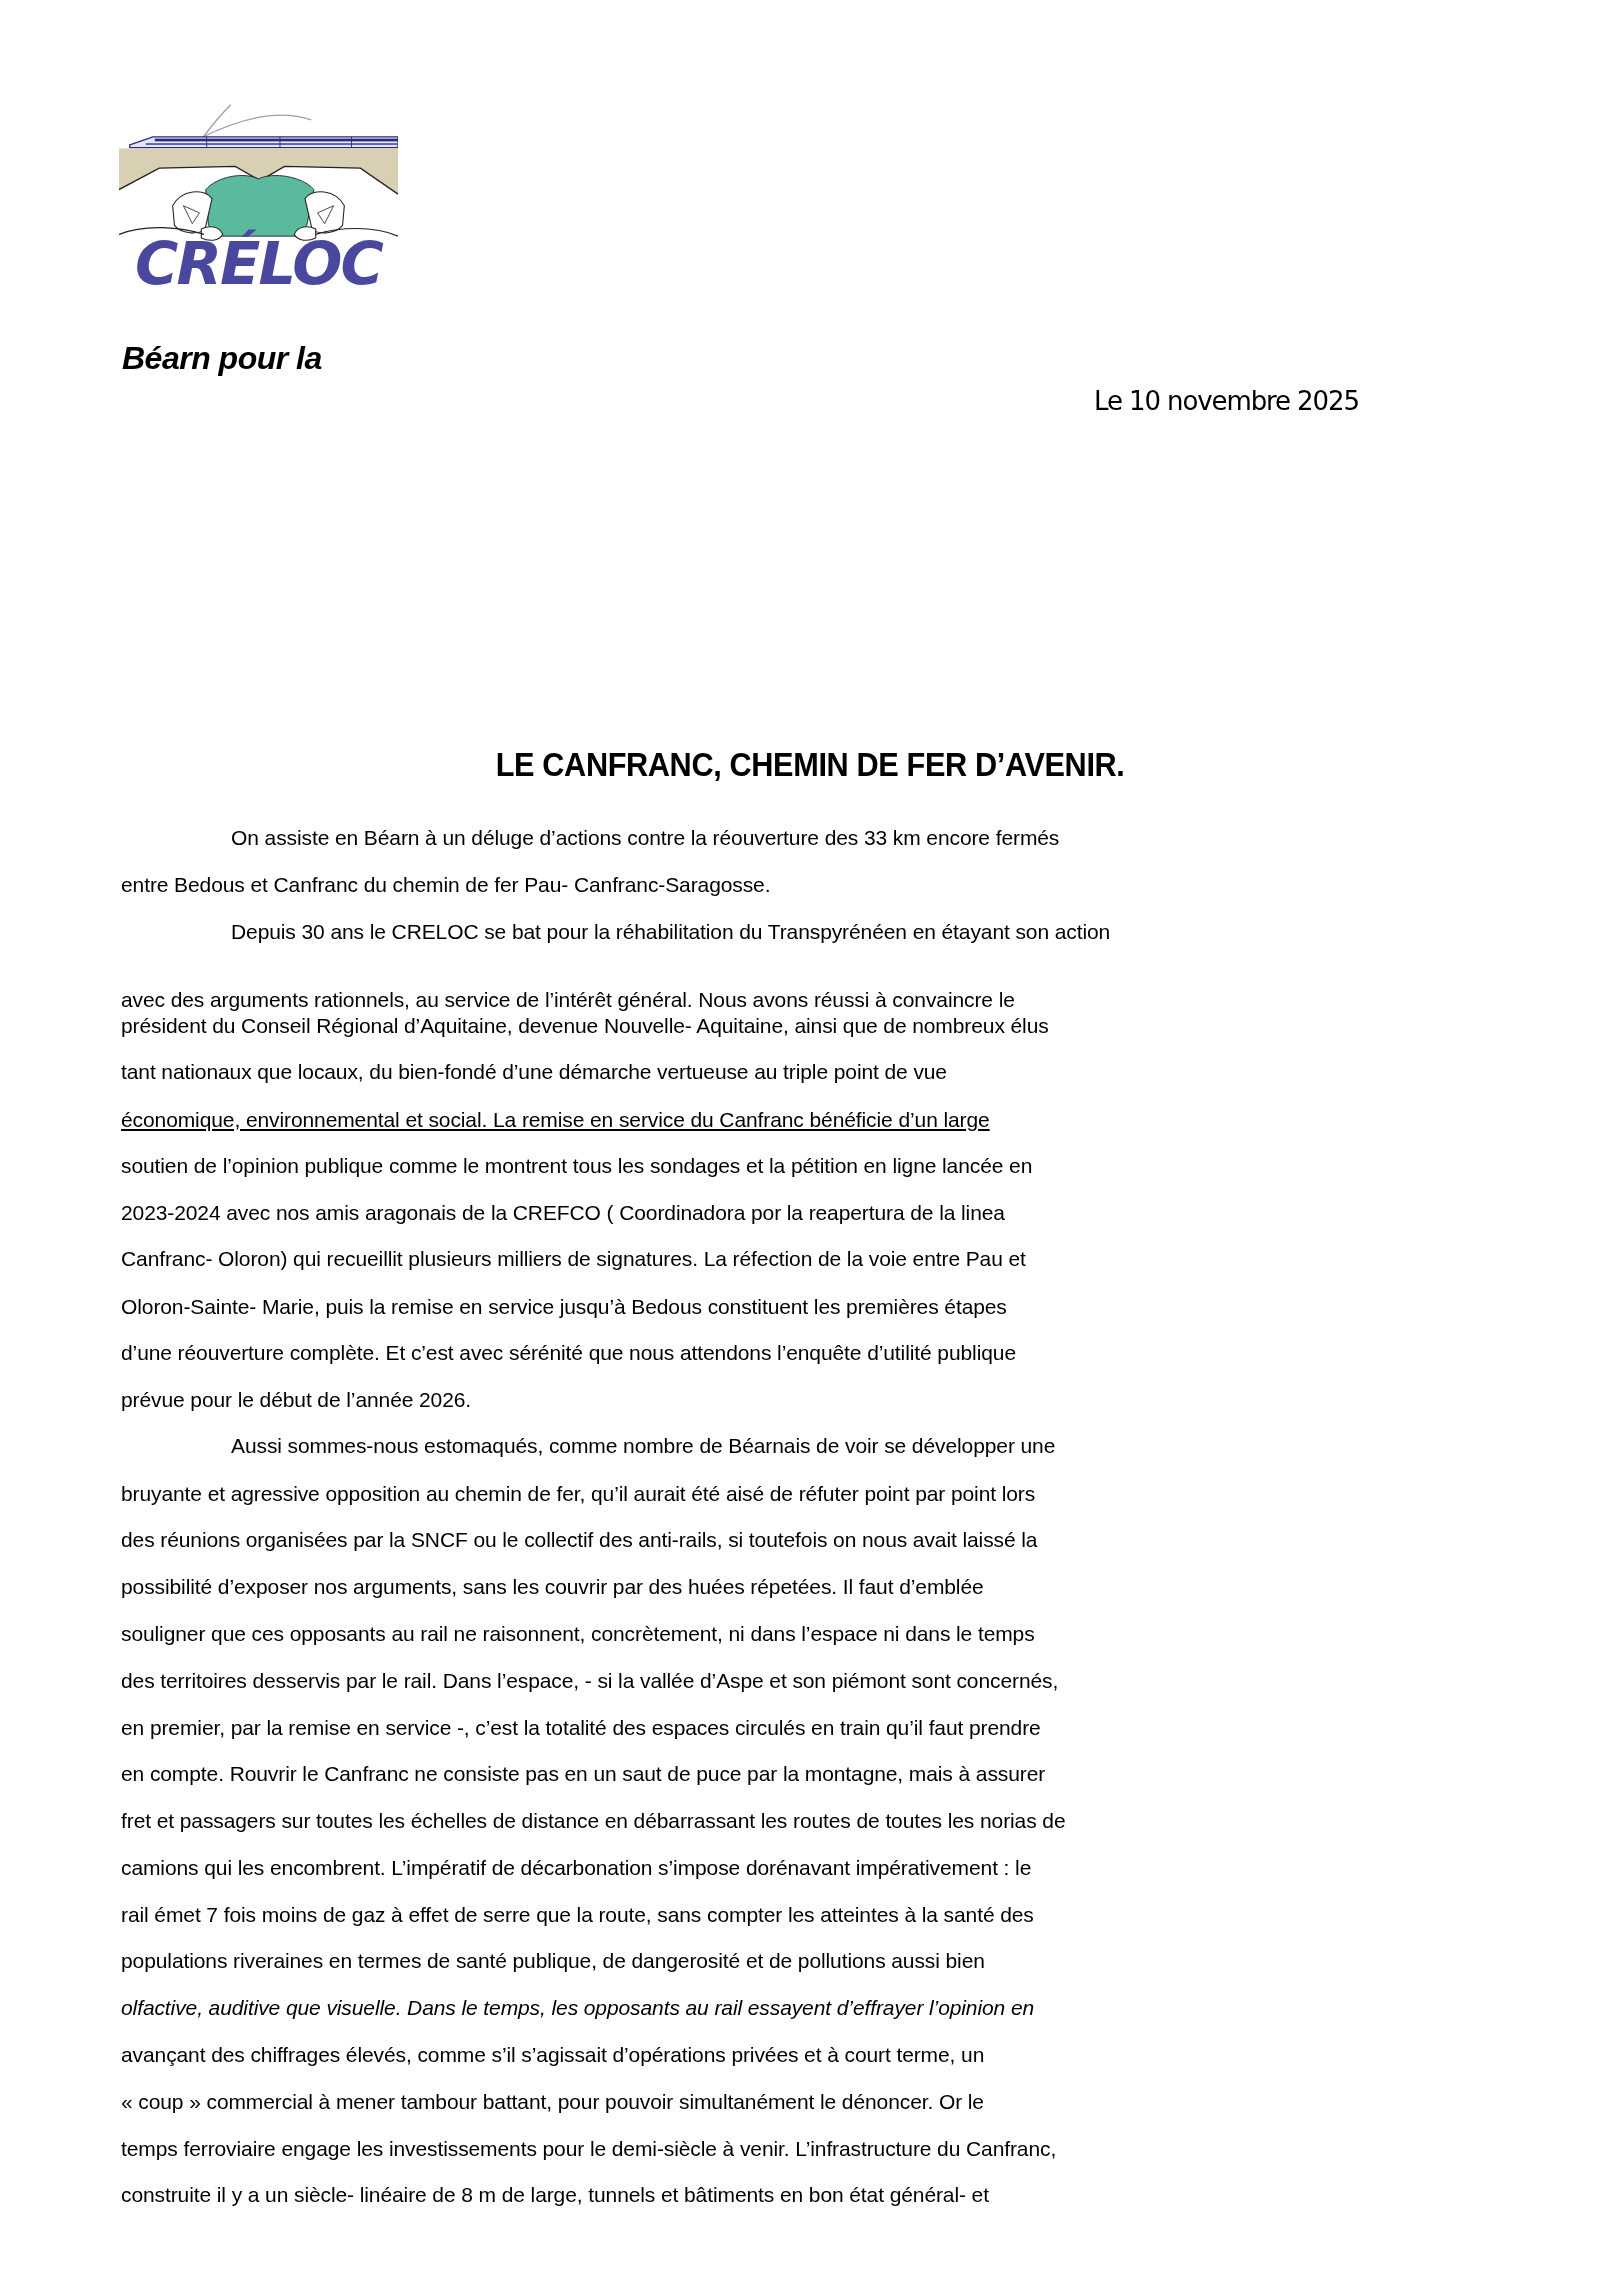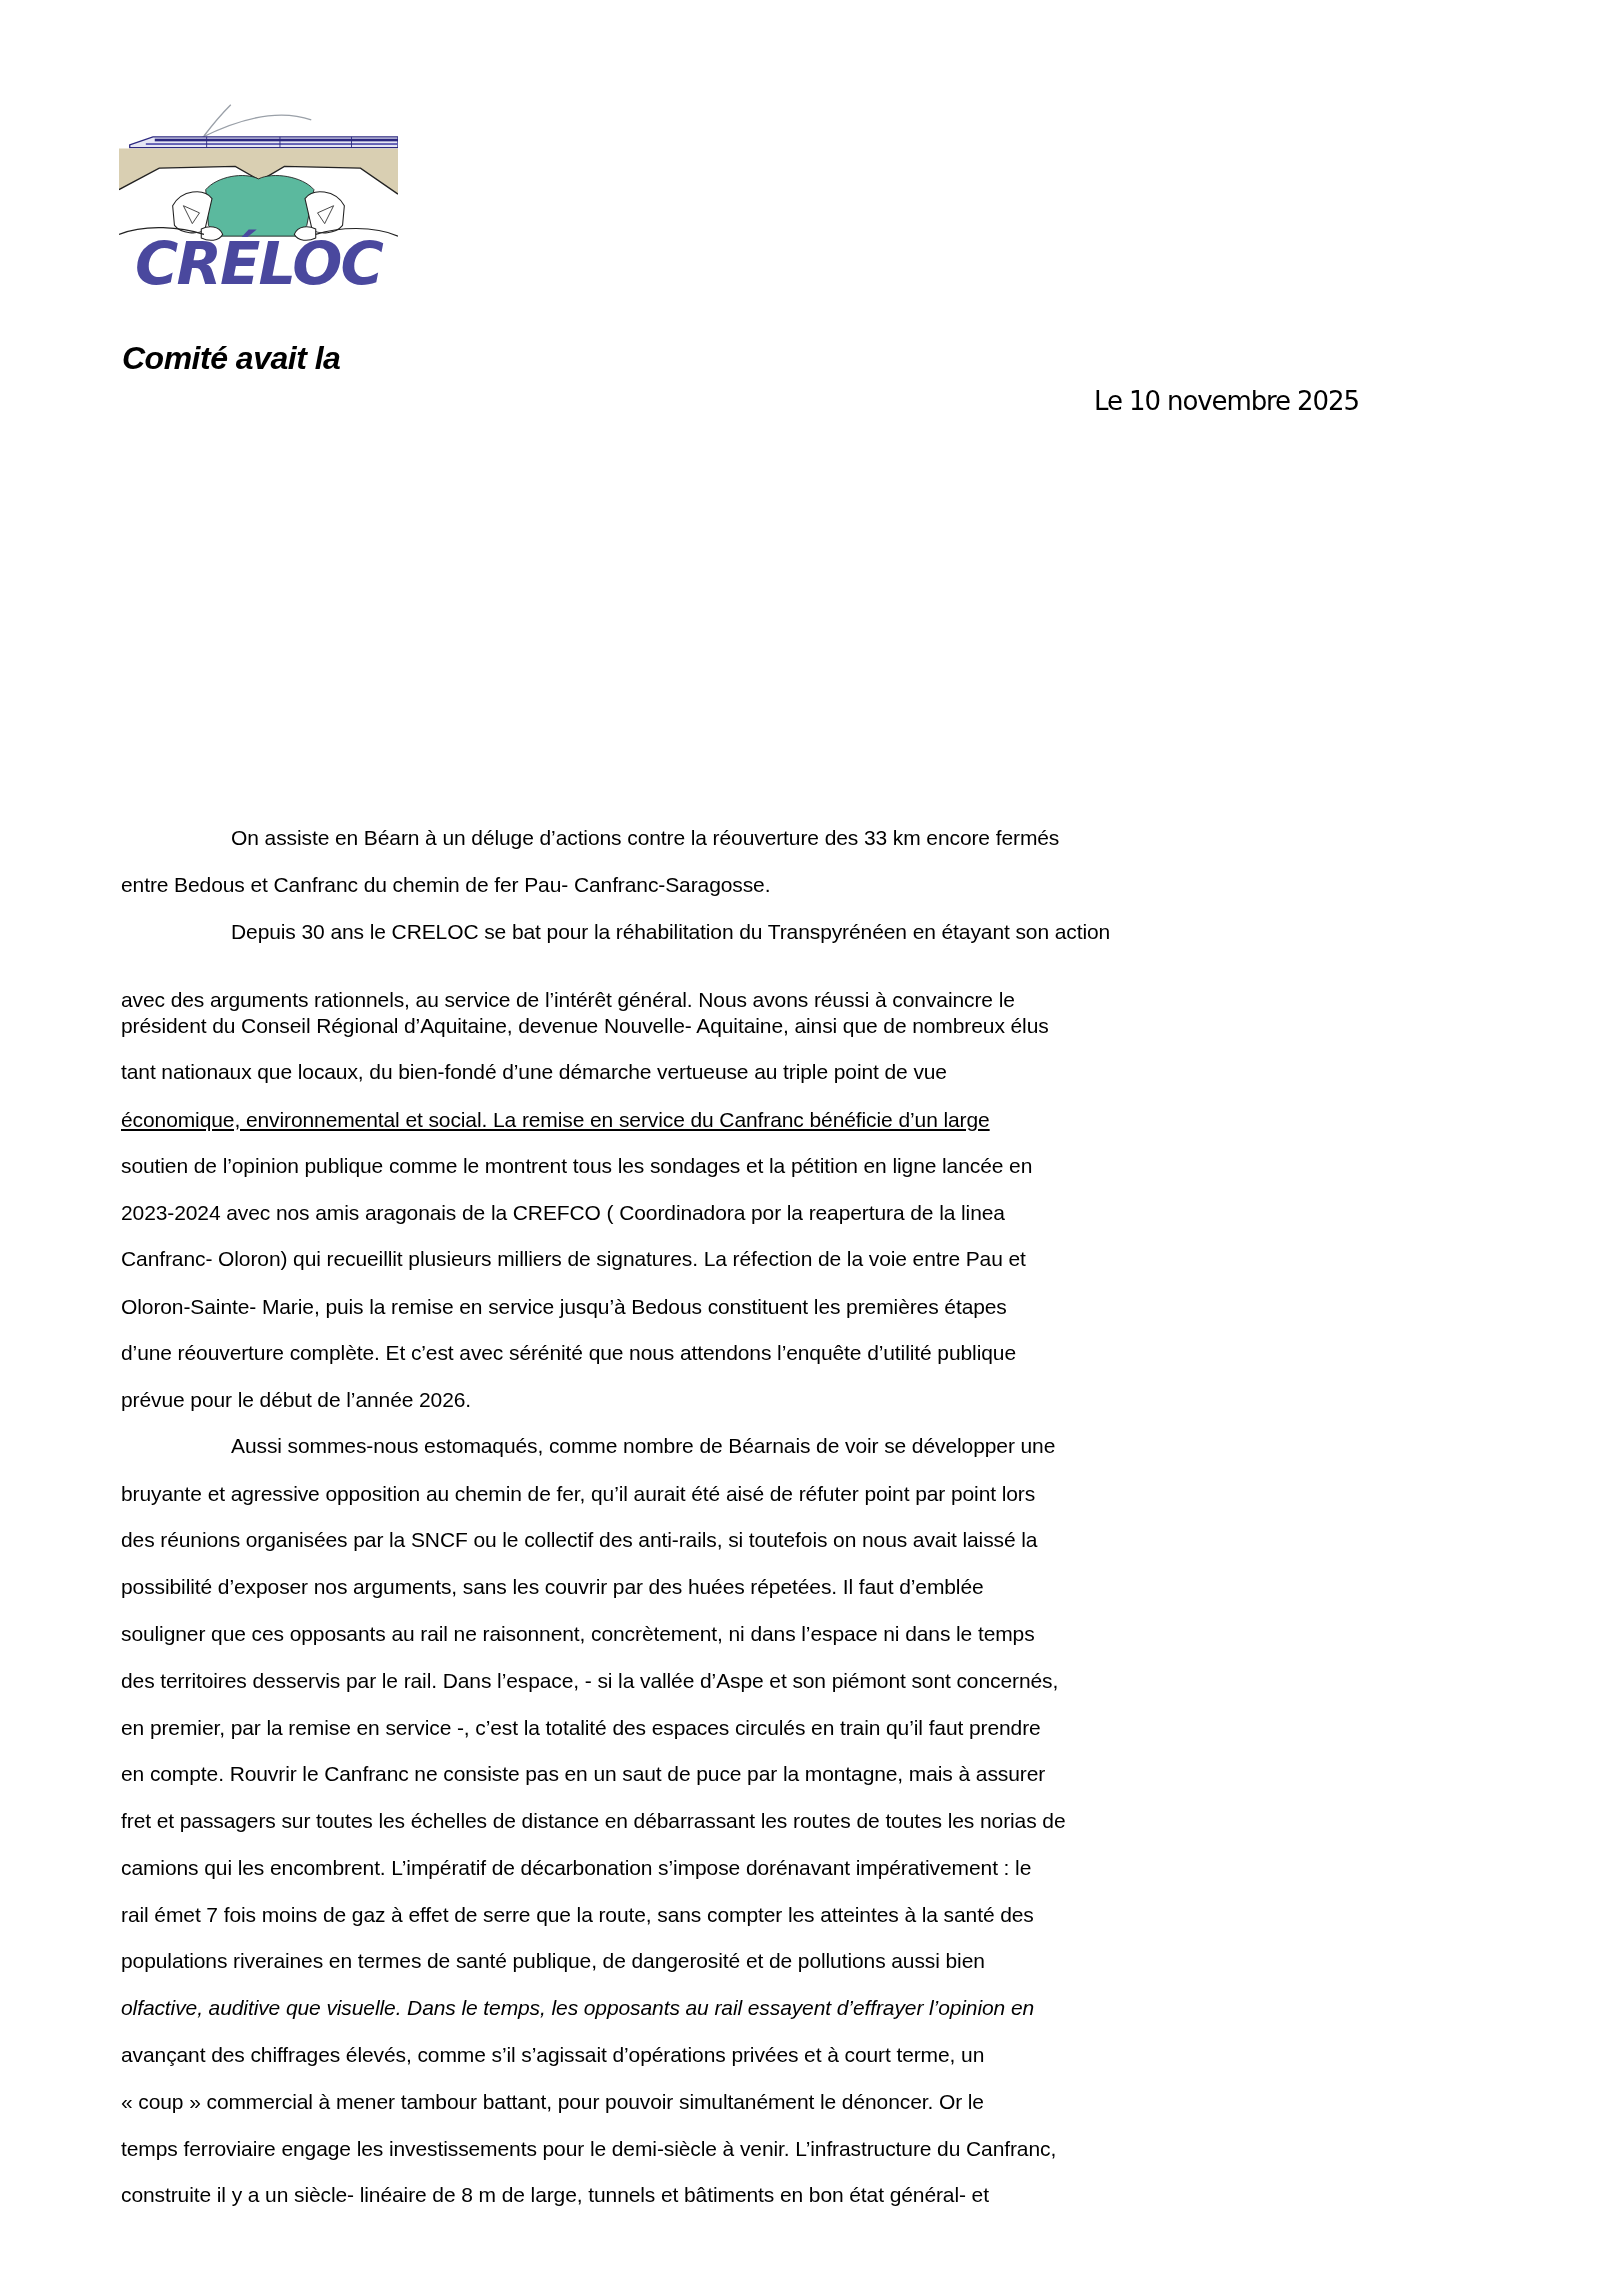--- a/index.html
+++ b/index.html
@@ -46,25 +46,26 @@
       <path d="M240 118 L222 126 L230 138 Z" fill="none" stroke="#333" stroke-width="1"></path>
       <path d="M220 144 C 212 140, 200 140, 196 150 C 200 158, 212 158, 220 154 Z" fill="#fff" stroke="#222" stroke-width="1.2"></path>
 
       <path d="M0 150 C 30 138, 70 142, 95 150" stroke="#222" stroke-width="1.3" fill="none"></path>
       <path d="M312 152 C 285 140, 245 142, 220 150" stroke="#222" stroke-width="1.3" fill="none"></path>
 
       <text x="156" y="206" text-anchor="middle" font-family="DejaVu Sans, sans-serif" font-weight="bold" font-style="italic" font-size="66" fill="#4a489e" letter-spacing="-2">CRÉLOC</text>
     </svg>
   </div>
 
-  <div class="org-line" style="top:340px;">Comité avait la</div>
+  <div class="org-line" style="top:340px;">Béarn pour la</div>
 
   <div class="date">Le 10 novembre 2025</div>
 
 
+  <div class="title"><span>LE CANFRANC, CHEMIN DE FER D’AVENIR.</span></div>
 
   <div id="body-lines">
       <div class="body-line indent" style="top: 820px;">On assiste en Béarn à un déluge d’actions contre la réouverture des 33 km encore fermés</div>
       <div class="body-line" style="top: 867px;">entre Bedous et Canfranc du chemin de fer Pau- Canfranc-Saragosse.</div>
       <div class="body-line indent" style="top: 914px;">Depuis 30 ans le CRELOC se bat pour la réhabilitation du Transpyrénéen en étayant son action</div>
       <div class="body-line" style="top: 961px; margin-top: 21px;">avec des arguments rationnels, au service de l’intérêt général. Nous avons réussi à convaincre le</div>
       <div class="body-line" style="top: 1008px;">président du Conseil Régional d’Aquitaine, devenue Nouvelle- Aquitaine, ainsi que de nombreux élus</div>
       <div class="body-line" style="top: 1054px;">tant nationaux que locaux, du bien-fondé d’une démarche vertueuse au triple point de vue</div>
       <div class="body-line" style="top: 1102px; text-decoration: underline;">économique, environnemental et social. La remise en service du Canfranc bénéficie d’un large</div>
       <div class="body-line" style="top: 1148px;">soutien de l’opinion publique comme le montrent tous les sondages et la pétition en ligne lancée en</div>

